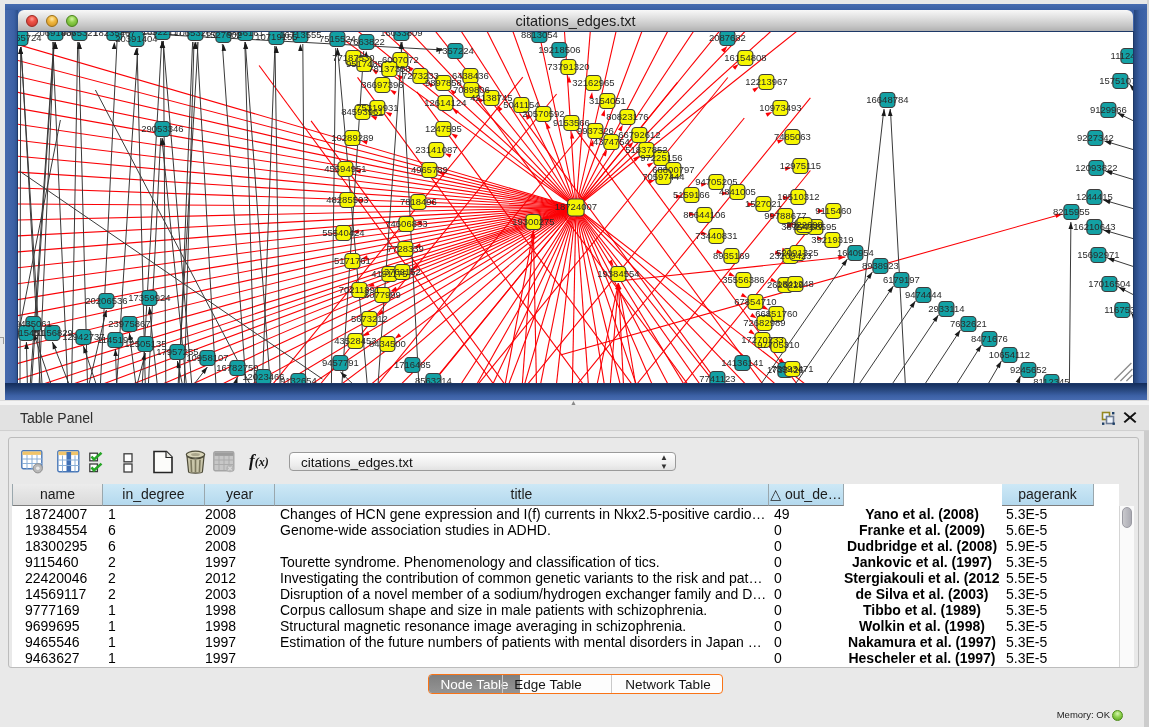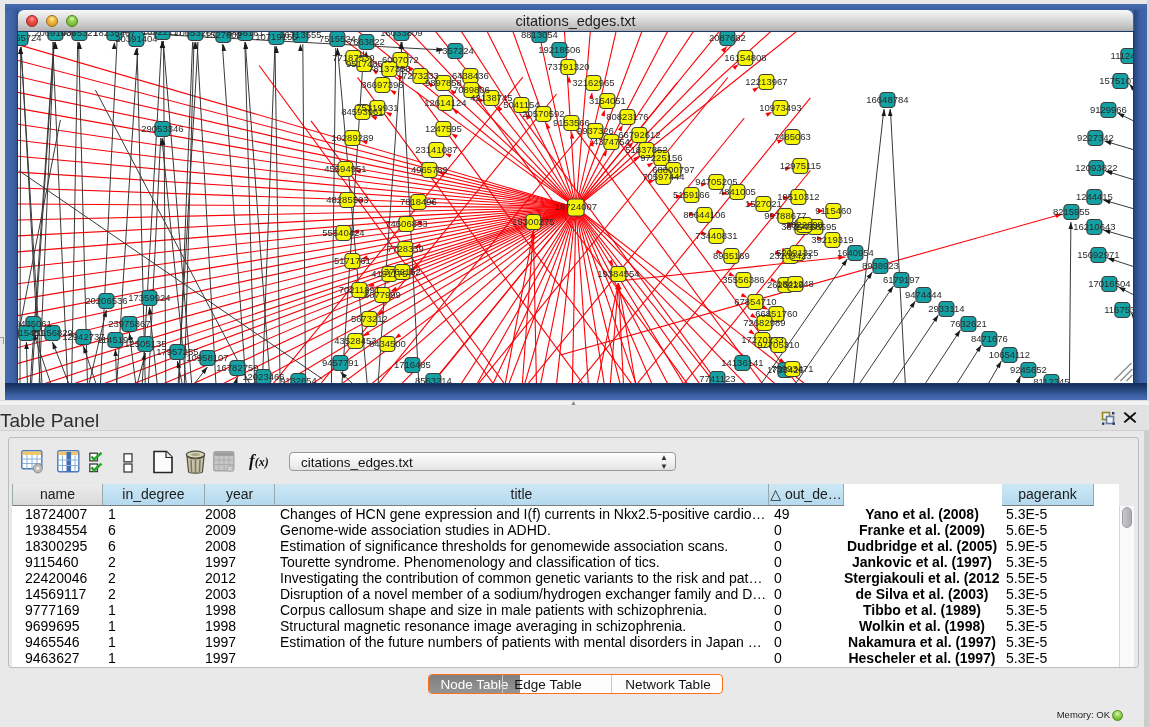--- a/index.html
+++ b/index.html
@@ -18,21 +18,21 @@
 #titlebar .title { position:absolute; left:0; right:0; top:2.5px; text-align:center; font-size:14.5px; color:#1d1d1d; }
 .tl { position:absolute; top:5px; width:12px; height:12px; border-radius:50%; }
 #tl-r { left:8.4px; background:radial-gradient(circle at 50% 30%, #ff9e97 0%, #ee5247 35%, #c3342c 100%); border:0.5px solid #9e2620;}
 #tl-y { left:28.4px; background:radial-gradient(circle at 50% 30%, #ffe9a8 0%, #efb73f 40%, #cd8f21 100%); border:0.5px solid #9c6f14;}
 #tl-g { left:48.4px; background:radial-gradient(circle at 50% 30%, #d2f3a5 0%, #8dce49 40%, #5fa526 100%); border:0.5px solid #49821a;}
 #graph { position:absolute; left:17.6px; top:32px; width:1115.9px; height:351px; background:#fff; overflow:hidden; outline:1px solid #1d3867; }
 #rightstrip { position:absolute; left:1146.5px; top:0; width:2.5px; height:400px; background:#d4d4d4; }
 #divider { position:absolute; left:0; top:400px; width:1149px; height:5px; background:#f3f3f3; border-top:1px solid #dcdcdc;}
 #divider .grip { position:absolute; left:570px; top:0px; width:10px; height:4px; color:#8a8a8a; font-size:7px; line-height:4px;}
 #tpbar { position:absolute; left:0; top:405px; width:1149px; height:26px; background:#e2e2e2; border-bottom:1px solid #d0d0d0;}
-#tpbar .t { position:absolute; left:0; top:5px; font-size:19px; color:#2e2e2e; }
+#tpbar .t { position:absolute; left:20px; top:5px; font-size:14px; color:#2e2e2e; }
 #panel { position:absolute; left:0; top:432px; width:1149px; height:295px; background:#e9e9e9; }
 #pborder { position:absolute; left:8px; top:437px; width:1131px; height:231px; border:1px solid #bcbcbc; border-radius:3px; }
 #combo { position:absolute; left:289px; top:452px; width:387px; height:19px; border:1px solid #9a9a9a; border-radius:4px;
   background:linear-gradient(180deg,#ffffff, #ededed 70%, #e2e2e2); font-size:13.5px; color:#111; }
 #combo .lbl { position:absolute; left:11px; top:2px; }
 #combo .arr { position:absolute; right:7px; top:0px; font-size:8px; color:#333; line-height:9px; }
 #thead { position:absolute; left:12px; top:484px; width:1107px; height:22px; background:#fff; font-size:14px; color:#1c1c1c; border-left:1px solid #9aa7ad; }
 .hc { position:absolute; top:0; height:22px; background:linear-gradient(180deg,#cde8f6,#b4d9ee); border-right:1px solid #9aa7ad;
    border-bottom:1px solid #7d7d7d; text-align:center; line-height:21px; }
 #thead .g { background:linear-gradient(180deg,#ececec,#dadada); }
@@ -785,23 +785,22 @@
       <span class="c2">2009</span>
       <span class="c3">Genome-wide association studies in ADHD.</span>
       <span class="c4">0</span>
       <span class="c5">Franke et al. (2009)</span>
       <span class="c6">5.6E-5</span>
     </div>
     <div class="trow" style="top:32px">
       <span class="c0">18300295</span>
       <span class="c1">6</span>
       <span class="c2">2008</span>
-      <span class="c3">Estimation of significance thresholds for genomewide association scans.</span>
       <span class="c4">0</span>
-      <span class="c5">Dudbridge et al. (2005)</span>
+      <span class="c5">Dudbridge et al. (2008)</span>
       <span class="c6">5.9E-5</span>
     </div>
     <div class="trow" style="top:48px">
       <span class="c0">9115460</span>
       <span class="c1">2</span>
       <span class="c2">1997</span>
       <span class="c3">Tourette syndrome. Phenomenology and classification of tics.</span>
       <span class="c4">0</span>
       <span class="c5">Jankovic et al. (1997)</span>
       <span class="c6">5.3E-5</span>

